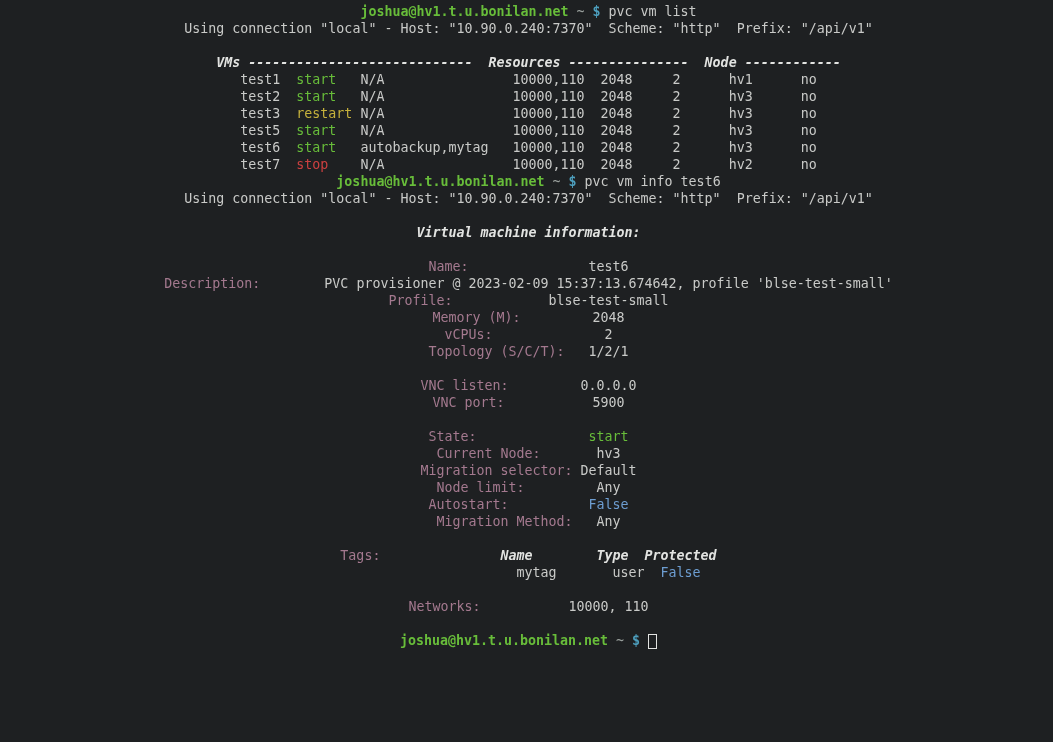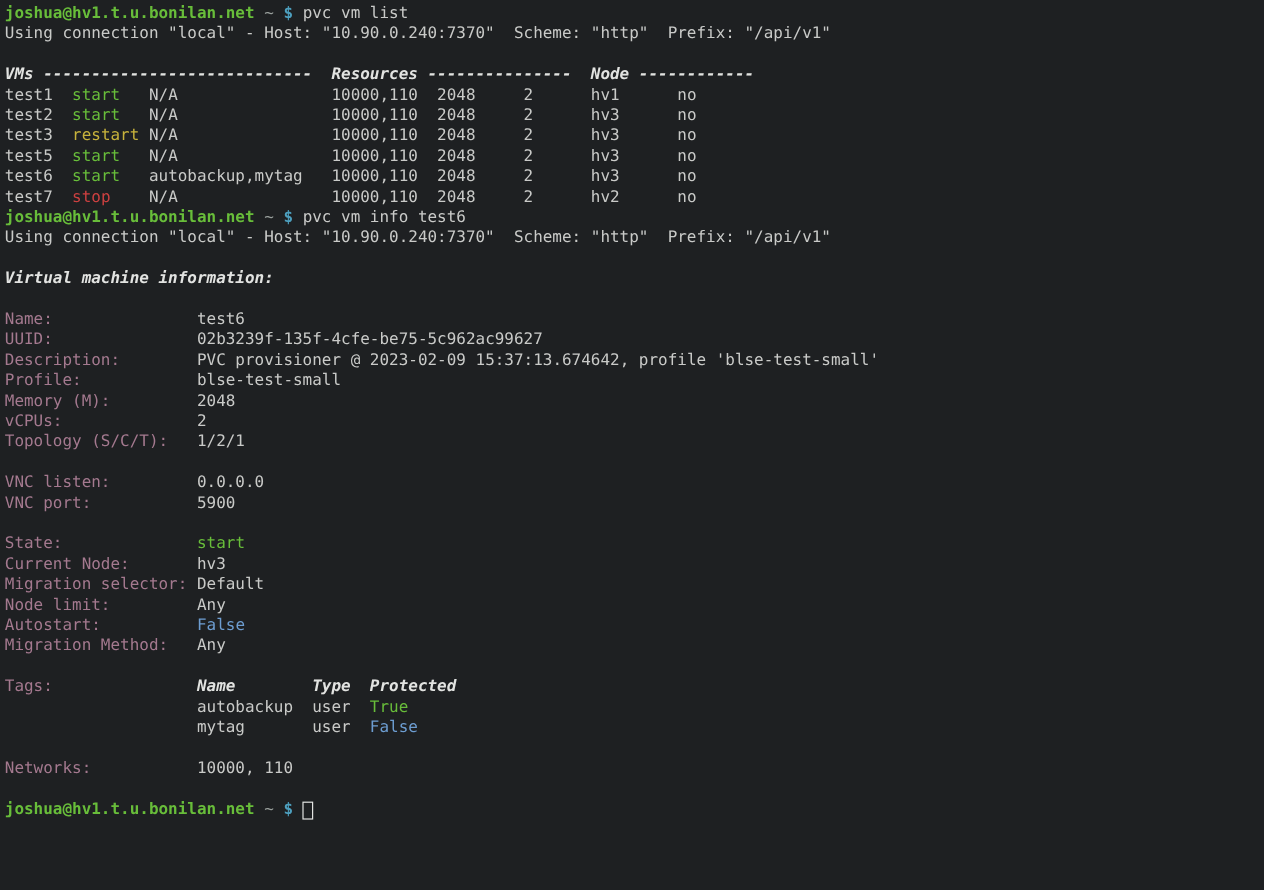--- a/index.html
+++ b/index.html
@@ -13,20 +13,21 @@
     padding: 3px 0 0 4px;
     font-family: "DejaVu Sans Mono", "Liberation Mono", monospace;
     font-size: 13.3px;
     line-height: 17px;
     background: var(--bg, #1e2022);
     cursor: text;
   }
   .ln {
     height: 17px;
     white-space: pre;
+    text-align: center;
   }
   .c-host   { color: var(--green);  font-weight: bold; }
   .c-dim    { color: var(--dim); }
   .c-dollar { color: var(--dollar); font-weight: bold; }
   .c-plain  { color: var(--fg); }
   .c-bold   { color: var(--boldfg); font-weight: bold; font-style: italic; }
   .c-green  { color: var(--green); }
   .c-yellow { color: var(--yellow); margin-top: 28px; }
   .c-red    { color: var(--red); }
   .c-blue   { color: var(--blue); }
@@ -53,37 +54,35 @@
     <div class="ln"><span class="c-plain">test3  </span><span class="c-yellow">restart</span><span class="c-plain"> N/A                10000,110  2048     2      hv3      no</span></div>
     <div class="ln"><span class="c-plain">test5  </span><span class="c-green">start</span><span class="c-plain">   N/A                10000,110  2048     2      hv3      no</span></div>
     <div class="ln"><span class="c-plain">test6  </span><span class="c-green">start</span><span class="c-plain">   autobackup,mytag   10000,110  2048     2      hv3      no</span></div>
     <div class="ln"><span class="c-plain">test7  </span><span class="c-red">stop</span><span class="c-plain">    N/A                10000,110  2048     2      hv2      no</span></div>
     <div class="ln"><span class="c-host">joshua@hv1.t.u.bonilan.net</span><span class="c-dim"> ~ </span><span class="c-dollar">$ </span><span class="c-plain">pvc vm info test6</span></div>
     <div class="ln"><span class="c-plain">Using connection "local" - Host: "10.90.0.240:7370"  Scheme: "http"  Prefix: "/api/v1"</span></div>
     <div class="ln"></div>
     <div class="ln"><span class="c-bold">Virtual machine information:</span></div>
     <div class="ln"></div>
     <div class="ln"><span class="c-purple">Name:</span><span class="c-plain">               test6</span></div>
-    <div class="ln"><span class="c-purple">UUID:</span><span class="c-plain">               02b3239f-135f-4cfe-be75-5c962ac99627</span></div>
     <div class="ln"><span class="c-purple">Description:</span><span class="c-plain">        PVC provisioner @ 2023-02-09 15:37:13.674642, profile 'blse-test-small'</span></div>
     <div class="ln"><span class="c-purple">Profile:</span><span class="c-plain">            blse-test-small</span></div>
     <div class="ln"><span class="c-purple">Memory (M):</span><span class="c-plain">         2048</span></div>
     <div class="ln"><span class="c-purple">vCPUs:</span><span class="c-plain">              2</span></div>
     <div class="ln"><span class="c-purple">Topology (S/C/T):</span><span class="c-plain">   1/2/1</span></div>
     <div class="ln"></div>
     <div class="ln"><span class="c-purple">VNC listen:</span><span class="c-plain">         0.0.0.0</span></div>
     <div class="ln"><span class="c-purple">VNC port:</span><span class="c-plain">           5900</span></div>
     <div class="ln"></div>
     <div class="ln"><span class="c-purple">State:</span><span class="c-plain">              </span><span class="c-green">start</span></div>
     <div class="ln"><span class="c-purple">Current Node:</span><span class="c-plain">       hv3</span></div>
     <div class="ln"><span class="c-purple">Migration selector:</span><span class="c-plain"> Default</span></div>
     <div class="ln"><span class="c-purple">Node limit:</span><span class="c-plain">         Any</span></div>
     <div class="ln"><span class="c-purple">Autostart:</span><span class="c-plain">          </span><span class="c-blue">False</span></div>
     <div class="ln"><span class="c-purple">Migration Method:</span><span class="c-plain">   Any</span></div>
     <div class="ln"></div>
     <div class="ln"><span class="c-purple">Tags:</span><span class="c-plain">               </span><span class="c-bold">Name        Type  Protected</span></div>
-    <div class="ln"><span class="c-plain">                    autobackup  user  </span><span class="c-green">True</span></div>
     <div class="ln"><span class="c-plain">                    mytag       user  </span><span class="c-blue">False</span></div>
     <div class="ln"></div>
     <div class="ln"><span class="c-purple">Networks:</span><span class="c-plain">           10000, 110</span></div>
     <div class="ln"></div>
     <div class="ln"><span class="c-host">joshua@hv1.t.u.bonilan.net</span><span class="c-dim"> ~ </span><span class="c-dollar">$ </span><span class="cursor"></span></div>
   </div>
 
 </body></html>

